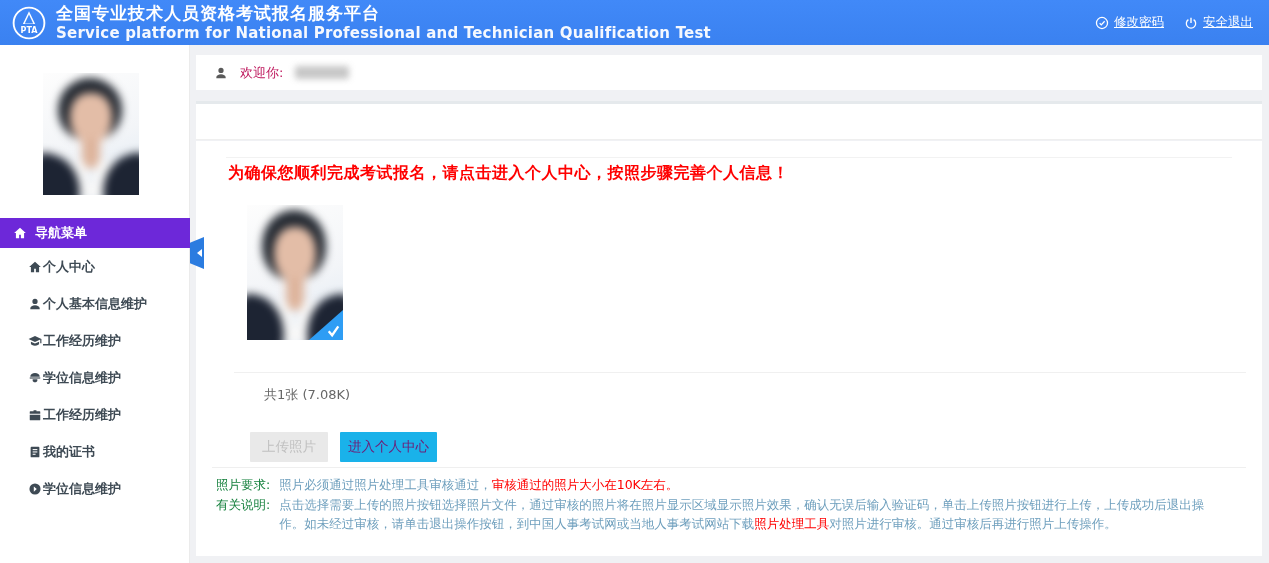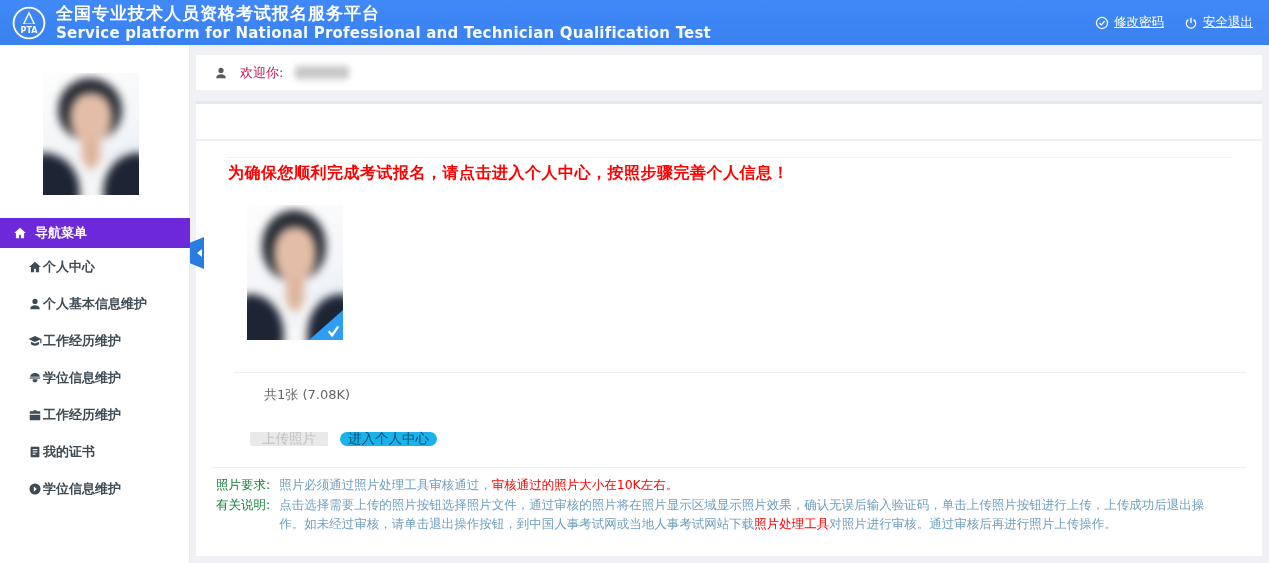--- a/index.html
+++ b/index.html
@@ -68,24 +68,24 @@
   .main-card { position:absolute; left:196px; top:141px; width:1066px; height:415px;
     background:#fff; }
   .inner-top-line { position:absolute; left:30px; right:30px; top:16px;
     border-top:1px solid #f2f2f2; }
   .warning { position:absolute; left:32px; top:22px; color:#f00; font-weight:bold;
     font-size:16px; letter-spacing:.5px; }
   .big-photo { left:51px; top:64px; width:96px; height:135px; }
   .divider-1 { position:absolute; left:38px; right:16px; top:231px; border-top:1px solid #f0f0f0; }
   .photo-count { position:absolute; left:68px; top:245px; color:#666; font-size:13px; }
   .btn-row { position:absolute; left:54px; top:291px; display:flex; gap:12px; }
-  .btn { height:14px; font-size:13.5px; border:none; cursor:pointer; border-radius:1px;
+  .btn { height:30px; font-size:13.5px; border:none; cursor:pointer; border-radius:1px;
     font-family:inherit; display:flex; align-items:center; justify-content:center; }
   .btn-upload { width:78px; background:#e9e9e9; color:#c0c0c0; cursor:not-allowed; }
-  .btn-enter { width:97px; background:#1ab2ea; color:#0c4a6e;border-radius:13px; }
+  .btn-enter { width:97px; background:#1ab2ea; color:#701a75; }
   .divider-2 { position:absolute; left:16px; right:16px; top:326px; border-top:1px solid #efefef; }
   .notes { position:absolute; left:20px; top:334px; right:24px; font-size:12.5px; }
   .note-row { display:flex; align-items:flex-start; line-height:19.5px; }
   .note-label { flex:0 0 auto; color:#15803d; margin-right:9px; }
   .note-text { flex:0 1 auto; max-width:930px; color:#6e9fbd; }
   .t-red { color:#f00; }
 </style>
 </head>
 <body>
 

